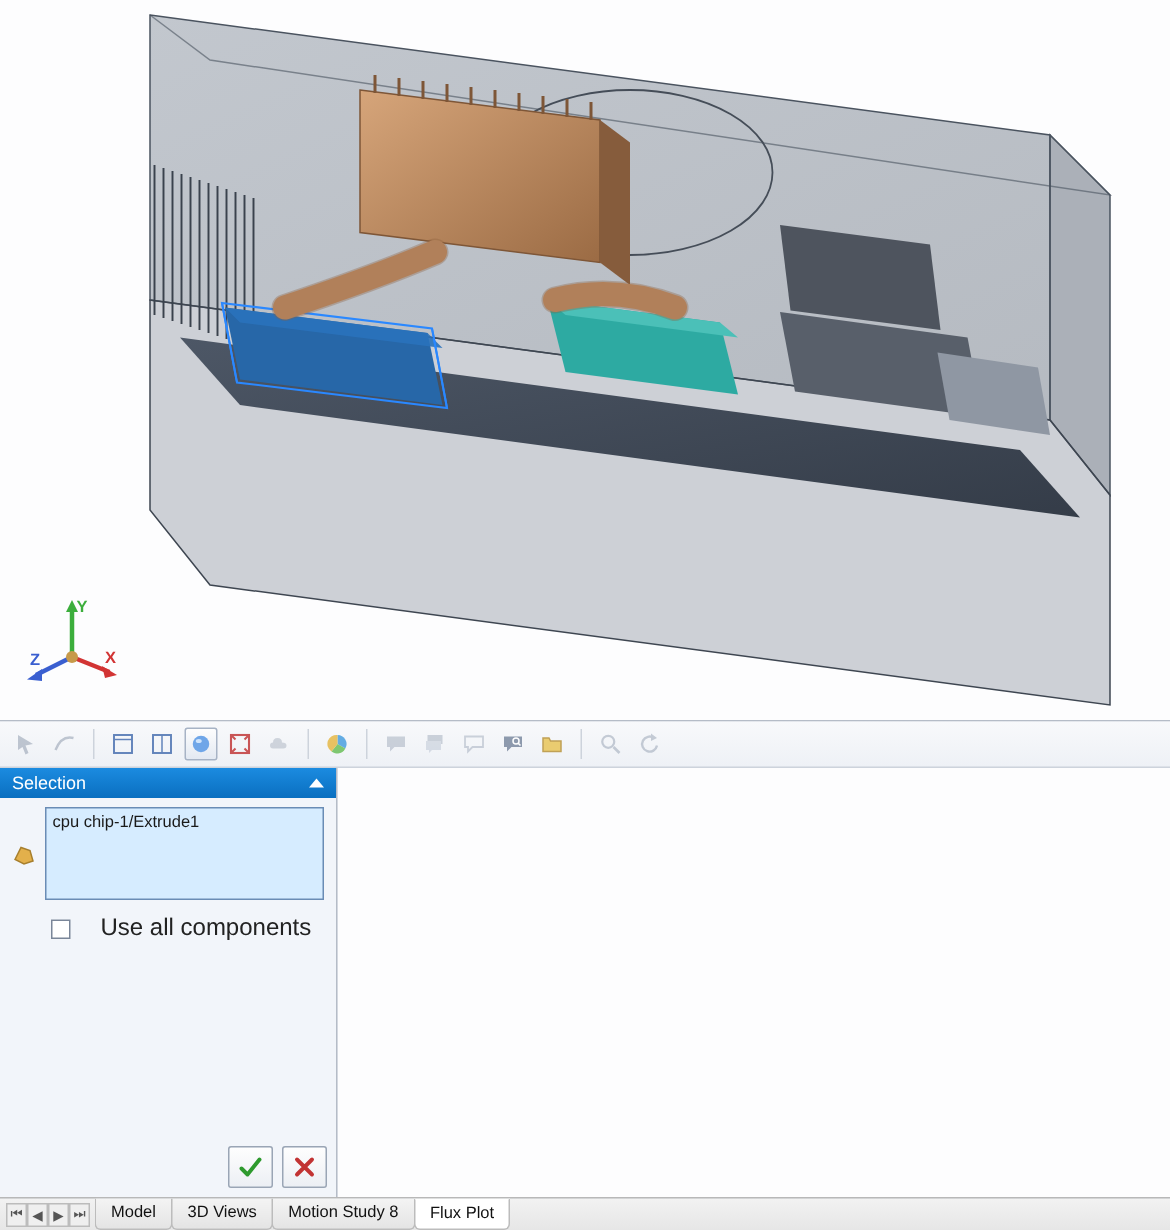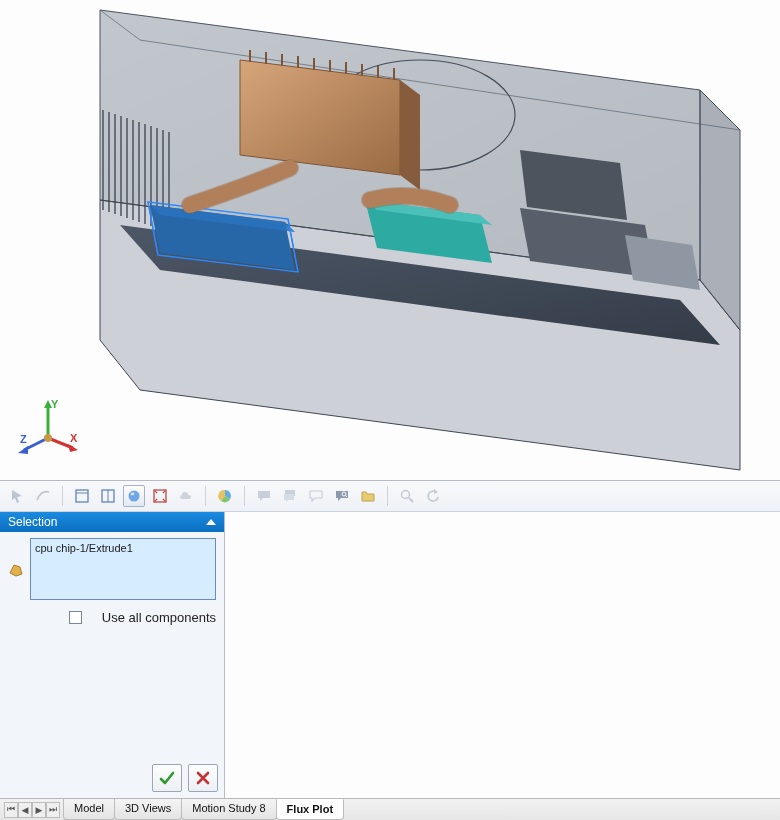--- a/index.html
+++ b/index.html
@@ -126,23 +126,22 @@
     padding: 3px 4px;
     font-size: 11px;
     color: #1a1a1a;
   }
 
   .checkbox-row {
     display: flex;
     align-items: center;
     gap: 20px;
     padding: 10px 8px 0 34px;
-    font-size: 13px;
+    font-size: 16px;
     color: #222;
-    justify-content: flex-end;
   }
   .chk {
     width: 13px; height: 13px;
     border: 1px solid #7a8699;
     background: #fff;
   }
 
   .confirm-row {
     position: absolute;
     bottom: 0;
@@ -192,21 +191,21 @@
     border: 1px solid #bcbcbc;
     border-top: none;
     border-bottom-left-radius: 4px;
     border-bottom-right-radius: 4px;
     margin-left: -1px;
     background: linear-gradient(#f4f4f4, #e4e4e4);
     color: #111;
   }
   .tab.active {
     background: #fff;
-    font-weight: bold;
+    font-weight: normal;
     border-top: 1px solid #fff;
     position: relative;
     z-index: 2;
   }
 </style>
 </head>
 <body>
 
 <div class="viewport">
   <svg class="model-svg" viewBox="0 0 780 480">

